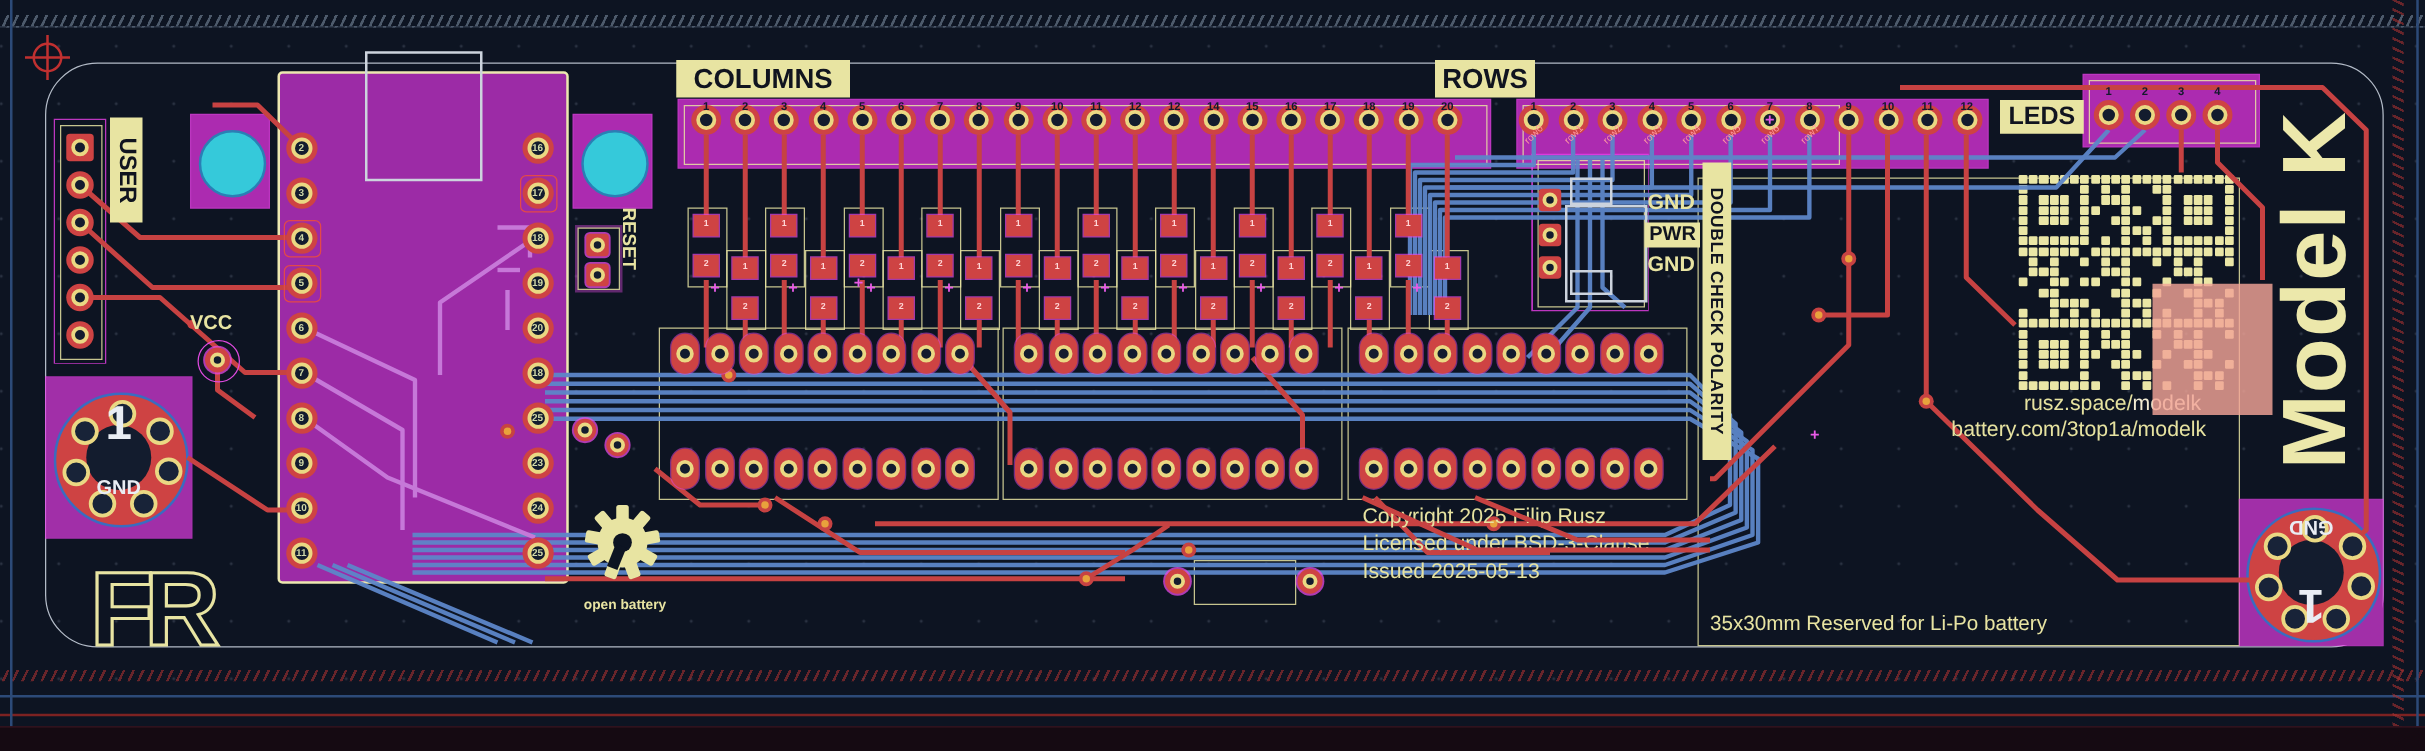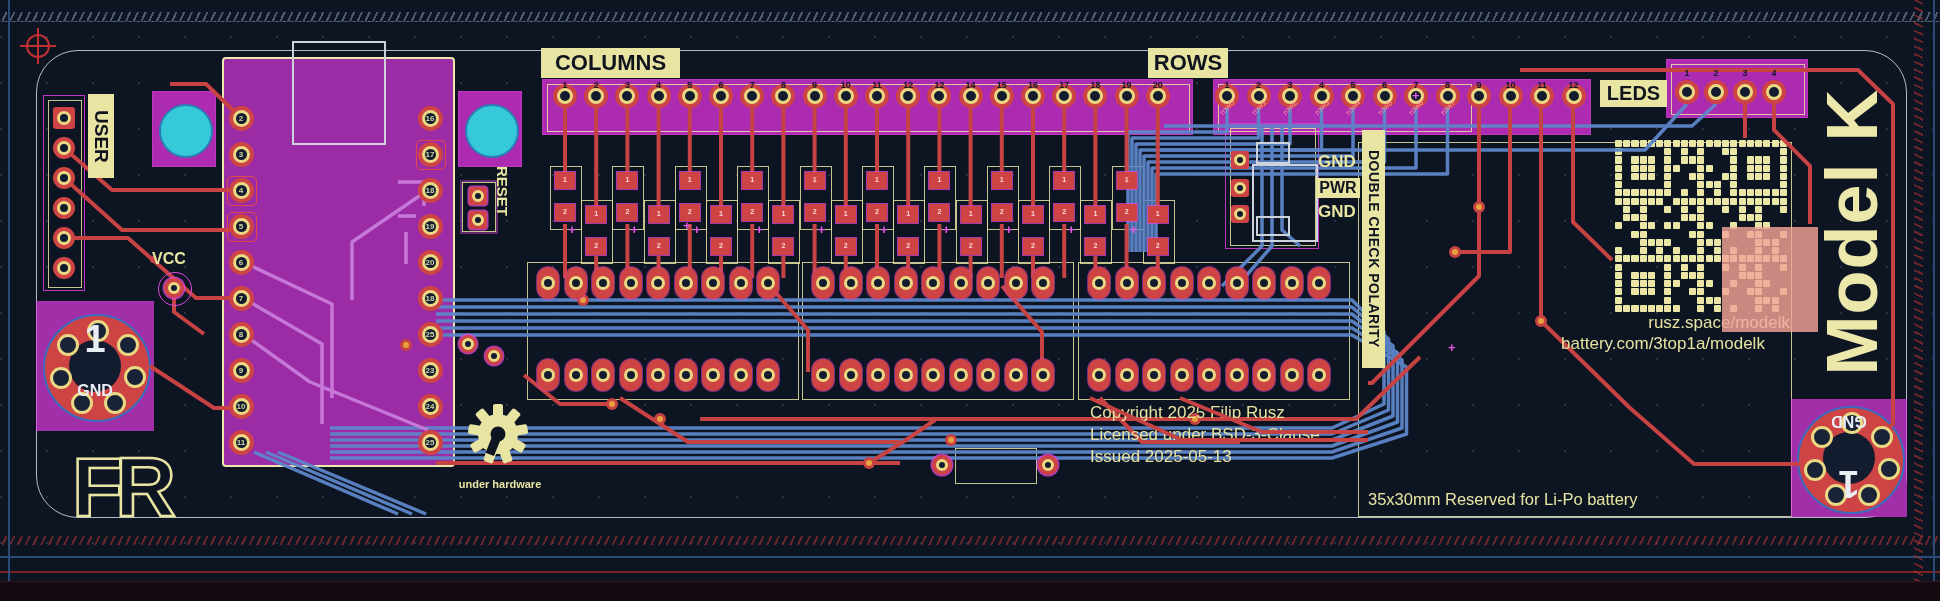--- a/index.html
+++ b/index.html
@@ -365,21 +365,21 @@
       <div class="qrcell" style="left: 32.9524px; top: 164.762px; width: 7.0381px; height: 7.0381px;"></div>
       <div class="qrcell" style="left: 41.1905px; top: 164.762px; width: 7.0381px; height: 7.0381px;"></div>
       <div class="qrcell" style="left: 49.4286px; top: 164.762px; width: 7.0381px; height: 7.0381px;"></div>
       <div class="qrcell" style="left: 57.6667px; top: 164.762px; width: 7.0381px; height: 7.0381px;"></div>
       <div class="qrcell" style="left: 82.381px; top: 164.762px; width: 7.0381px; height: 7.0381px;"></div>
       <div class="qrcell" style="left: 98.8571px; top: 164.762px; width: 7.0381px; height: 7.0381px;"></div>
       <div class="qrcell" style="left: 115.333px; top: 164.762px; width: 7.0381px; height: 7.0381px;"></div>
       <div class="qrcell" style="left: 140.048px; top: 164.762px; width: 7.0381px; height: 7.0381px;"></div>
       <div class="qrcell" style="left: 156.524px; top: 164.762px; width: 7.0381px; height: 7.0381px;"></div>
     </div>
-  <div class="abs" style="left:1590px;top:313px;width:200px;text-align:right;z-index:6;color:#e6e2a0;font-size:17px;">
+  <div class="abs" style="left:1590px;top:313px;width:200px;text-align:center;z-index:6;color:#e6e2a0;font-size:17px;">
     <span>rusz.space/</span><span style="color:#f3ecd2;">modelk</span>
   </div>
   <div class="abs" style="left:1535px;top:334px;width:256px;text-align:center;z-index:6;color:#e6e2a0;font-size:17px;">battery.com/3top1a/modelk</div>
 
   <div id="pink-overlay" class="abs" style="left:1722px;top:227px;width:96px;height:105px;"></div>
 
   <div id="model-k" class="abs" style="left:1852px;top:232px;">Model K</div>
 
   <div class="abs jack-square" style="left:37px;top:302px;width:116px;height:128px;"></div>
   <div class="abs jack-circle" style="left:43px;top:314px;width:104px;height:104px;"></div>
@@ -408,21 +408,21 @@
         <rect x="-5" y="-30" width="10" height="13" rx="2" transform="rotate(160)"></rect>
         <rect x="-5" y="-30" width="10" height="13" rx="2" transform="rotate(200)"></rect>
         <rect x="-5" y="-30" width="10" height="13" rx="2" transform="rotate(240)"></rect>
         <rect x="-5" y="-30" width="10" height="13" rx="2" transform="rotate(280)"></rect>
         <rect x="-5" y="-30" width="10" height="13" rx="2" transform="rotate(320)"></rect>
       </g>
       <circle r="7.5" fill="#0d1422"></circle>
       <rect x="-4.5" y="3" width="9" height="19" fill="#0d1422" transform="rotate(22)"></rect>
     </g>
   </svg>
-  <div class="abs ysilk" style="left:448px;top:478px;width:104px;text-align:center;font-size:11px;">under hardware</div>
+  <div class="abs ysilk" style="left:448px;top:478px;width:104px;text-align:center;font-size:11px;">open battery</div>
 
   <svg id="traces" class="tr" width="1940" height="601">
     <g id="g-blue" fill="none" stroke="#5d86c9" stroke-width="3.5" stroke-linejoin="round" opacity=".95">
         <polyline points="1227,100 1227,132 1128,132 1128,252"></polyline>
         <polyline points="1258.5,100 1258.5,138 1132,138 1132,252"></polyline>
         <polyline points="1290,100 1290,144 1136,144 1136,252"></polyline>
         <polyline points="1321.5,100 1321.5,150 1140,150 1140,252"></polyline>
         <polyline points="1353,100 1353,156 1144,156 1144,252"></polyline>
         <polyline points="1384.5,100 1384.5,162 1148,162 1148,252"></polyline>
         <polyline points="1416,100 1416,168 1152,168 1152,252"></polyline>

